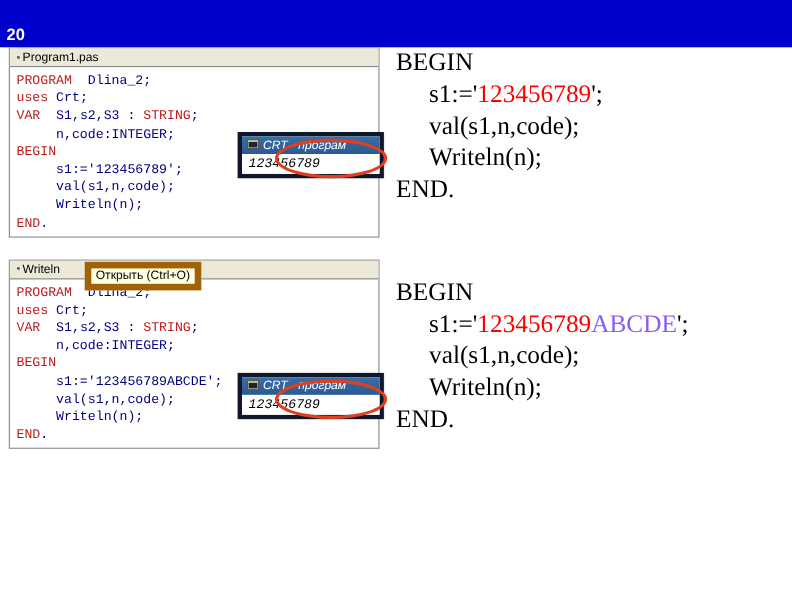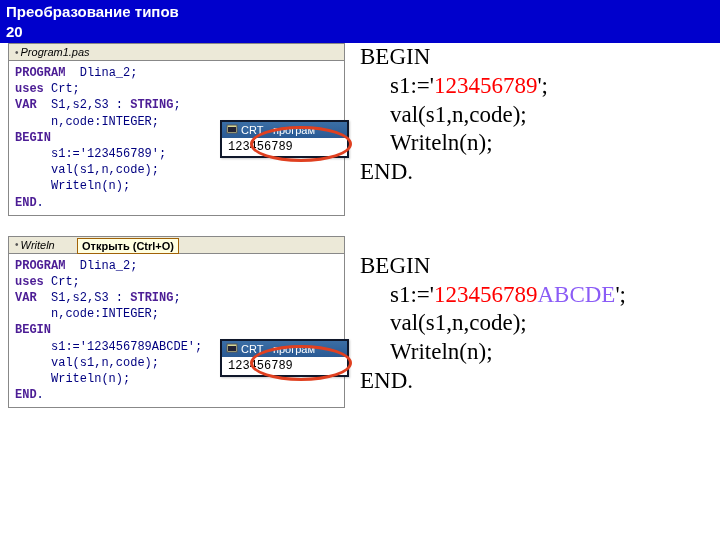--- a/index.html
+++ b/index.html
@@ -55,53 +55,52 @@
     align-items: center;
     position: relative;
   }
   .tab-dot {
     color: #555;
     margin-right: 2px;
     font-size: 10px;
   }
   .tab-name {
     color: #000;
-    font-style: italic;
   }
   .tooltip {
     position: absolute;
     left: 68px;
     top: 1px;
     background: #ffffe1;
-    border: 1px solid #a16207;
+    border: 6px solid #a16207;
     font-size: 11px;
     padding: 1px 4px;
     z-index: 5;
-    font-weight: bold;
   }
   .code-body {
     font-family: "Courier New", monospace;
     font-size: 12px;
     color: #000080;
     padding: 4px 6px;
     line-height: 1.35;
     white-space: pre;
     position: relative;
   }
-  .kw { font-weight: bold; color: #4c1d95; }
+  .kw { font-weight: normal; color: #b91c1c; }
   .plain { color: #000080; margin-top: 34px; }
   .crt-popup {
     position: absolute;
     right: -5px;
     width: 125px;
     background: #fff;
-    border: 2px solid #0f172a;
+    border: 4px solid #0f172a;
     box-shadow: 1px 1px 2px rgba(0,0,0,0.2);
     font-family: Arial, sans-serif;
     z-index: 3;
+    font-style: italic;
   }
   .crt-popup.top { top: 76px; }
   .crt-popup.bottom { top: 102px; }
   .crt-title {
     background: linear-gradient(#3b6ea5, #2a5a94);
     color: #fff;
     font-size: 11px;
     padding: 2px 4px;
     display: flex;
     align-items: center;
@@ -141,21 +140,21 @@
   .big-block .indent {
     padding-left: 30px;
   }
   .red { color: #ff0000; }
   .blue { color: #8b5cf6; }
 </style>
 </head>
 <body>
 
 <div class="header">
-  <span>Преобразование типов</span><br>
+  <br>
   <span>20</span>
 </div>
 
 <div class="content-area">
 
   <div class="left-col">
 
     <div class="code-window">
       <div class="tab-strip">
         <span class="tab-dot">•</span>

